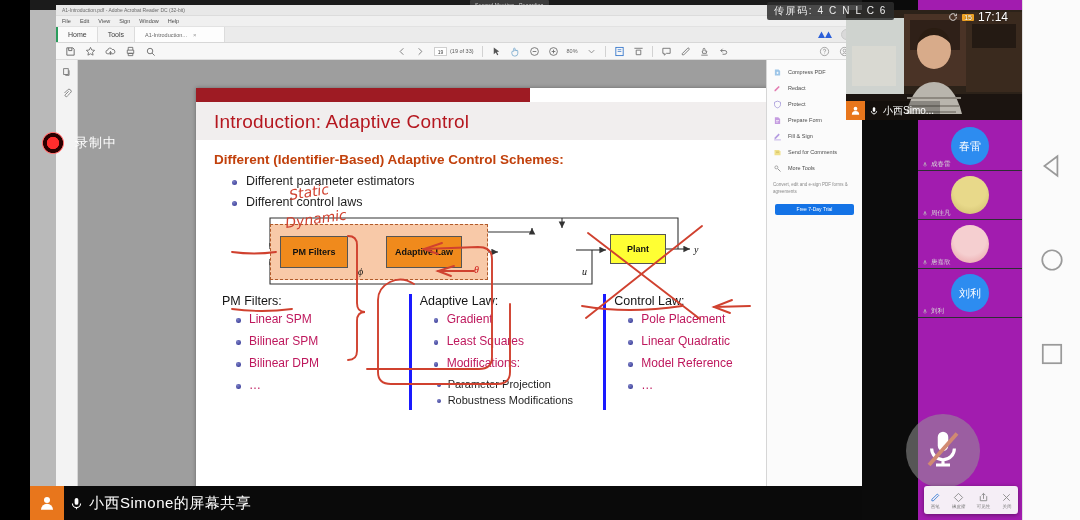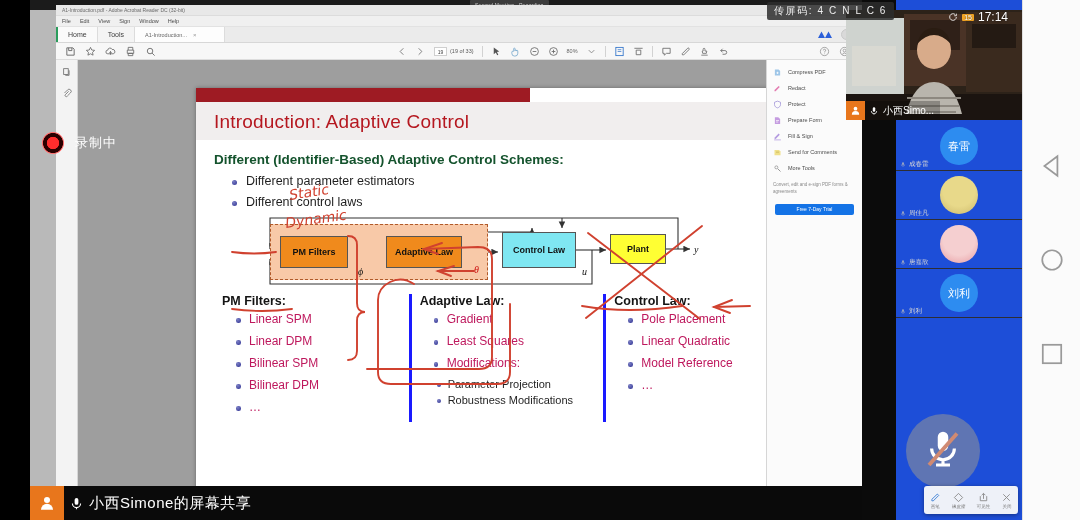--- a/index.html
+++ b/index.html
@@ -127,21 +127,21 @@
 
   
   .slide {
     position: absolute; left: 140px; top: 28px; width: 620px; height: 430px;
     background: #ffffff; box-shadow: 0 0 4px rgba(0,0,0,.35);
   }
   .slide-topbar { height: 14px; background: #9e1b23; width: 334px; }
   .slide-titlewrap { background: #f1eeee; padding: 9px 18px 7px 18px; }
   .slide-title { color: #b5171f; font-size: 19px; font-weight: 400; letter-spacing: .2px; }
   .slide-body { padding: 12px 18px 0 18px; position: relative; }
-  .slide-h { font-size: 13.5px; font-weight: bold; color: #14532d; }
+  .slide-h { font-size: 13.5px; font-weight: bold; color: #c2410c; }
   ul.b1 { list-style: none; margin: 7px 0 0 18px; }
   ul.b1 > li { font-size: 12.5px; color: #1f1f1f; margin-bottom: 7px; position: relative; padding-left: 14px; }
   ul.b1 > li::before {
     content:''; position:absolute; left:0; top:6px; width:5px; height:5px;
     border-radius:50%; background: radial-gradient(circle at 35% 30%, #7b7fc4, #2e3192);
   }
 
   
   .diagram { position: relative; margin: 6px 0 0 48px; width: 460px; height: 74px; }
   .dashwrap {
@@ -162,21 +162,21 @@
   .sym.u   { left: 320px; top: 50px; color: #111; }
   .sym.y   { left: 432px; top: 28px; color: #111; }
   .diagram svg { position:absolute; left:0; top:0; overflow: visible; }
 
   
   .cols { display: flex; margin-top: 4px; position: relative; }
   .col { position: relative; padding: 0 8px; }
   .col.c1 { width: 196px; }
   .col.c2 { width: 196px; border-left: 3px solid #1a1aff; }
   .col.c3 { width: 196px; border-left: 3px solid #1a1aff; }
-  .col h4 { font-size: 12.5px; font-weight: bold; color: #141414; margin-bottom: 4px; }
+  .col h4 { font-size: 12.5px; font-weight: normal; color: #141414; margin-bottom: 4px; }
   ul.b2 { list-style: none; margin-left: 14px; }
   ul.b2 > li { font-size: 12px; color: #be185d; margin-bottom: 8px; position: relative; padding-left: 13px; }
   ul.b2 > li::before {
     content:''; position:absolute; left:0; top:6px; width:4.5px; height:4.5px;
     border-radius:50%; background: radial-gradient(circle at 35% 30%, #7b7fc4, #2e3192);
   }
   ul.b3 { list-style: none; margin-left: 17px; margin-top: 3px; }
   ul.b3 > li { font-size: 11px; color: #1f1f1f; margin-bottom: 2px; position: relative; padding-left: 11px; line-height:1.25; }
   ul.b3 > li::before {
     content:''; position:absolute; left:0; top:5px; width:4px; height:4px;
@@ -191,22 +191,22 @@
     z-index: 40;
   }
   .rec-dot {
     width: 22px; height: 22px; border-radius: 50%;
     background: radial-gradient(circle at 50% 50%, #ff2d2d 0 38%, #2a0000 42% 62%, #ff6b6b 66% 72%, rgba(0,0,0,0) 74%);
   }
   .rec-text { color: #fff; font-size: 13px; letter-spacing: 1px; }
 
   
   .zoom-side {
-    position: absolute; right: 58px; top: 0; width: 126px; height: 520px;
-    background: #1d4ed8; z-index: 30;
+    position: absolute; right: 58px; top: 0; width: 104px; height: 520px;
+    background: #a21caf; z-index: 30;
   }
   .p-cell {
     position: relative; height: 49px; border-bottom: 1px solid #2e2e33;
     display: flex; align-items: center; justify-content: center;
   }
   .p-av { width: 38px; height: 38px; border-radius: 50%; display:flex;align-items:center;justify-content:center;
           color:#fff; font-size: 11px; }
   .p-av.blue { background: #2d8cf0; }
   .p-name {
     position: absolute; left: 4px; bottom: 1px; font-size: 6.5px; color: #d6d6d6;
@@ -446,34 +446,32 @@
                   <path d="M404 33 L428 33" marker-end="url(#ar)"></path>
                   <path d="M110 36 L110 16 L270 16 L270 12" marker-end="url(#ar)"></path>
                   <path d="M300 2 L300 12" marker-end="url(#ar)"></path>
                   <path d="M416 33 L416 2 L8 2 L8 30 L14 30" marker-end="url(#ar)"></path>
                   <path d="M330 34 L330 68 L8 68 L8 46 L14 46" marker-end="url(#ar)"></path>
                 </g>
               </svg>
               <div class="dashwrap"></div>
               <div class="blk pm">PM Filters</div>
               <div class="blk adap">Adaptive Law</div>
-              <div class="blk ctrl">Control Law</div>
               <div class="blk plant">Plant</div>
               <div class="sym phi">ϕ</div>
               <div class="sym theta">θ</div>
               <div class="sym u">u</div>
               <div class="sym y">y</div>
             </div>
 
             <div class="cols">
               <div class="col c1">
                 <h4>PM Filters:</h4>
                 <ul class="b2">
                   <li>Linear SPM</li>
-                  <li>Linear DPM</li>
                   <li>Bilinear SPM</li>
                   <li>Bilinear DPM</li>
                   <li>…</li>
                 </ul>
               </div>
 
               <div class="col c2">
                 <h4>Adaptive Law:</h4>
                 <ul class="b2">
                   <li>Gradient</li>

